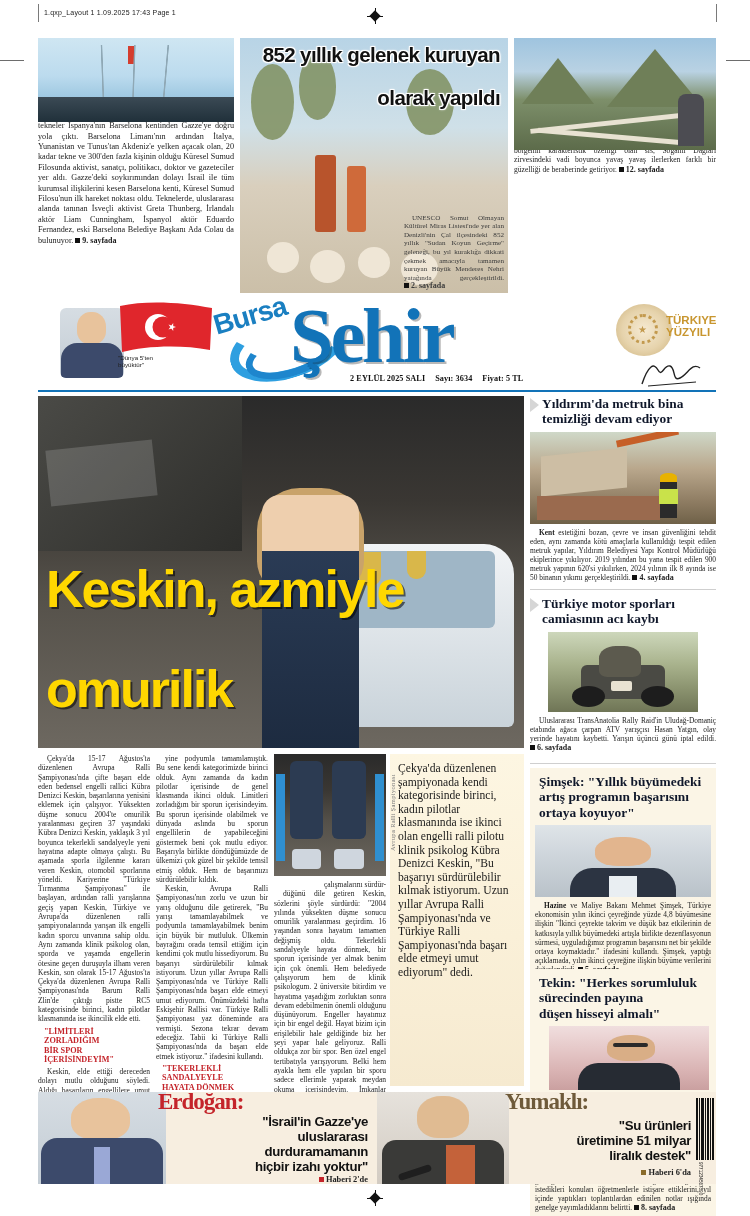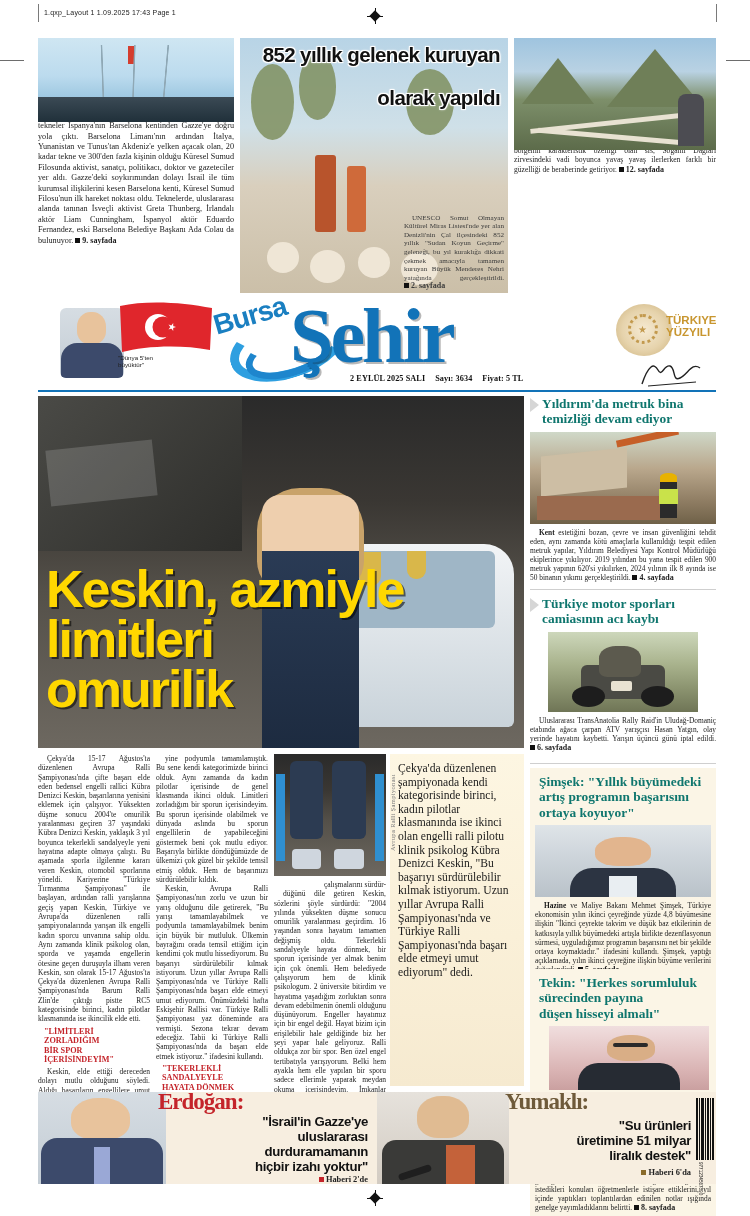--- a/index.html
+++ b/index.html
@@ -204,21 +204,21 @@
     position:absolute; left: -1px; top: 20px;
     writing-mode: vertical-rl; transform: rotate(180deg);
     font-size: 6.4px; letter-spacing: .4px; color:#7c7c7c;
   }
 
   
   .side { position:absolute; left: 530px; top: 396px; width: 186px; height: 690px; }
   .side-item { position:absolute; left:0; width: 186px; }
   .side-item h3 {
     font-family:"Liberation Serif", serif; font-weight:700;
-    font-size: 13.4px; line-height: 15.4px; color:#0f766e; margin-left: 12px;
+    font-size: 13.4px; line-height: 15.4px; color:#0f172a; margin-left: 12px;
   }
   .arrow {
     position:absolute; left: 0; top: 2px; width: 0; height: 0;
     border-top: 7px solid transparent; border-bottom: 7px solid transparent;
     border-left: 9px solid #d6d6d6;
   }
   .side-item .photo { width: 186px; margin-top: 5px; }
   .side-item p {
     font-size: 7.4px; line-height: 9.1px; text-align: justify; color:#1b1b1b;
     margin-top: 4px; text-indent: 9px;
@@ -452,21 +452,21 @@
       <div class="trophy" style="left:66%;bottom:46%;width:22px;height:34px;border-radius:0 0 10px 10px;"></div>
       <div class="trophy" style="left:76%;bottom:48%;width:19px;height:28px;border-radius:0 0 9px 9px;"></div>
       <div class="hair"></div>
       <div class="driver"></div>
       <div style="position:absolute;left:0;top:0;width:42%;height:44%;background:linear-gradient(135deg,#4a4a46,#2e2e2b);"></div>
       <div style="position:absolute;left:2%;top:14%;width:22%;height:16%;background:rgba(255,255,255,.16);transform:rotate(-6deg);"></div>
     </div>
 
     <h1 class="lead-head">
       <span>Keskin, azmiyle</span><br>
-      <span>limitleri</span><br>
+      <br>
       <span>omurilik</span>
     </h1>
 
     <div class="lead-cols">
 
       <div class="lcol lcol-1">
         <p>Çekya'da 15-17 Ağustos'ta düzenlenen Avrupa Ralli Şampiyonası'nda çifte başarı elde eden bedensel engelli rallici Kübra Denizci Keskin, başarılarına yenisini eklemek için çalışıyor. Yüksekten düşme sonucu 2004'te omurilik yaralanması geçiren 37 yaşındaki Kübra Denizci Keskin, yaklaşık 3 yıl boyunca tekerlekli sandalyeyle yeni hayatına adapte olmaya çalıştı. Bu aşamada sporla ilgilenme kararı veren Keskin, otomobil sporlarına yöneldi. Kariyerine "Türkiye Tırmanma Şampiyonası" ile başlayan, ardından ralli yarışlarına geçiş yapan Keskin, Türkiye ve Avrupa'da düzenlenen ralli şampiyonalarında yarışan ilk engelli kadın sporcu unvanına sahip oldu. Aynı zamanda klinik psikolog olan, sporda ve yaşamda engellerin ötesine geçen duruşuyla ilham veren Keskin, son olarak 15-17 Ağustos'ta Çekya'da düzenlenen Avrupa Ralli Şampiyonası'nda Barum Ralli Zlin'de çıktığı pistte RC5 kategorisinde birinci, kadın pilotlar klasmanında ise ikincilik elde etti.</p>
         <div class="sub">
           <span>"LİMİTLERİ ZORLADIĞIM</span><br>
           <span>BİR SPOR İÇERİSİNDEYİM"</span>

